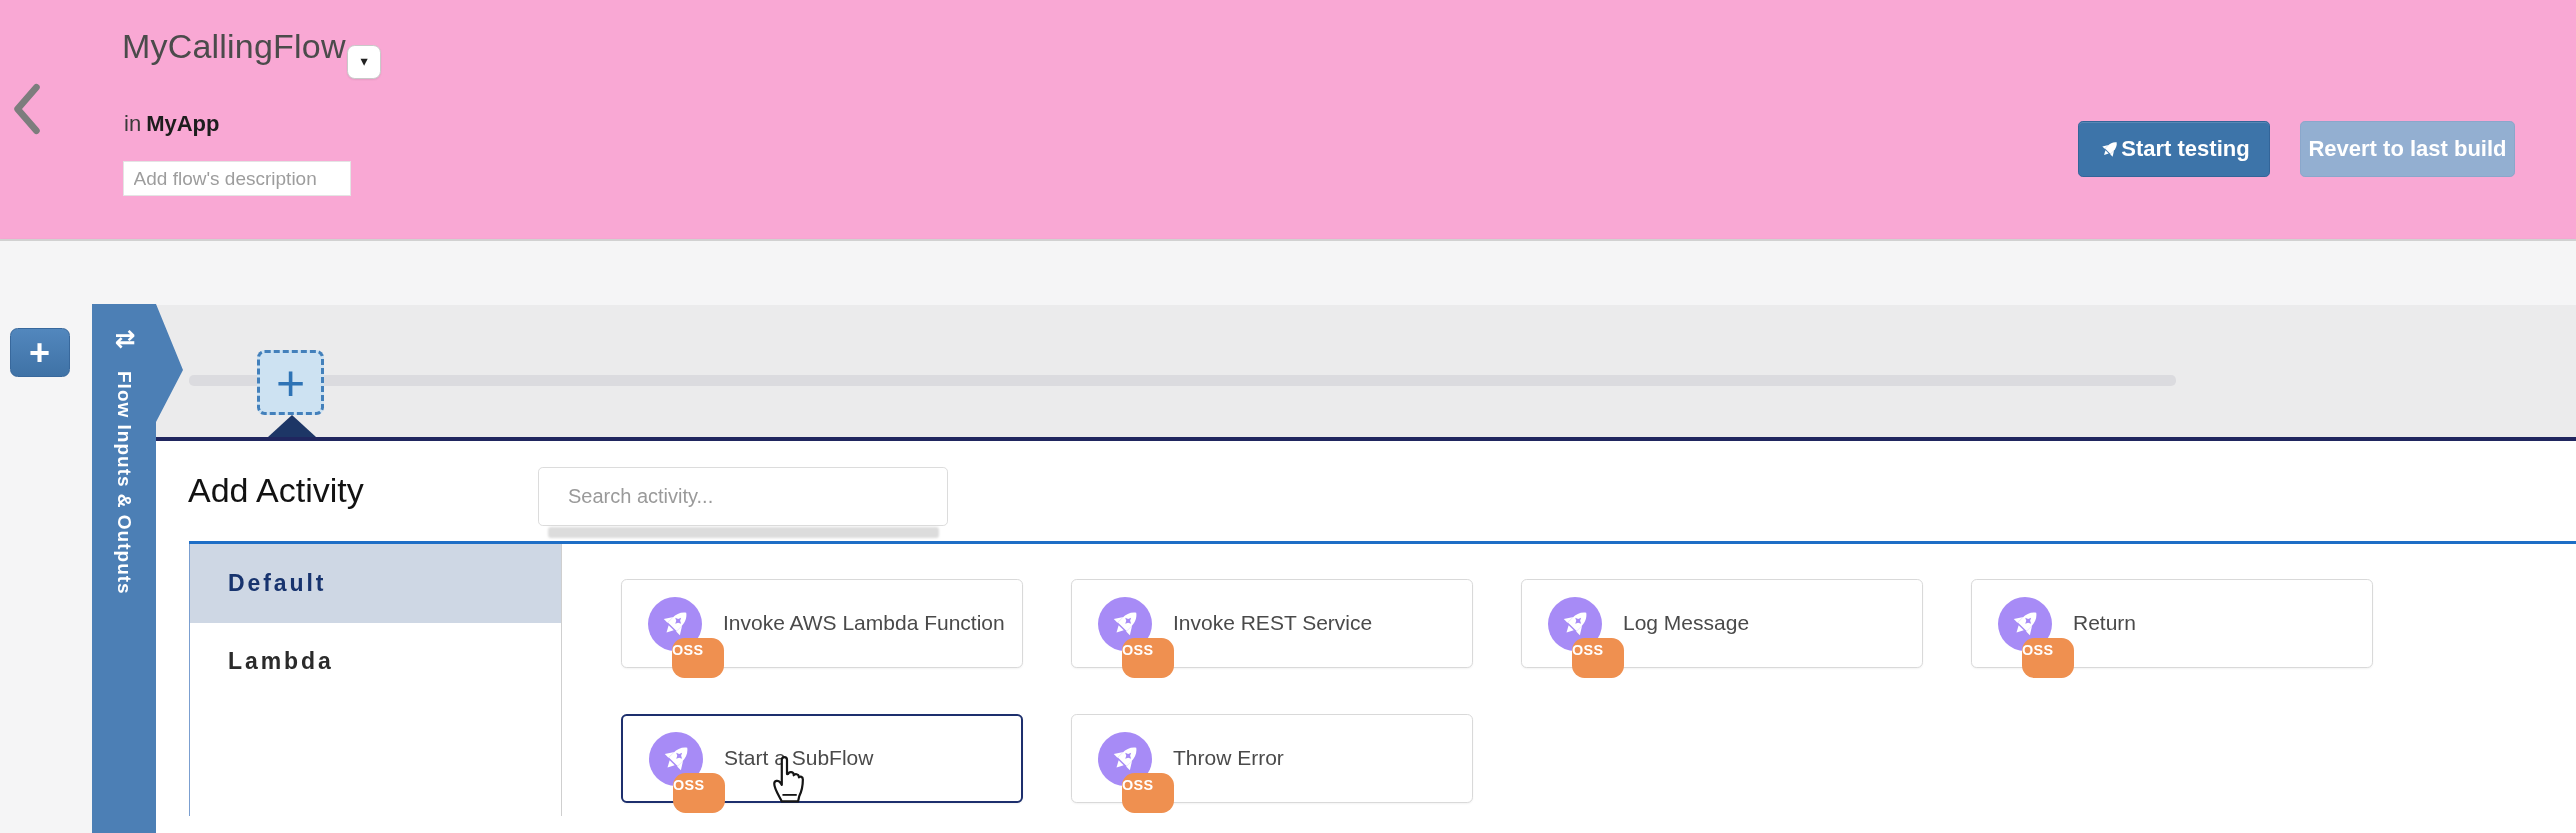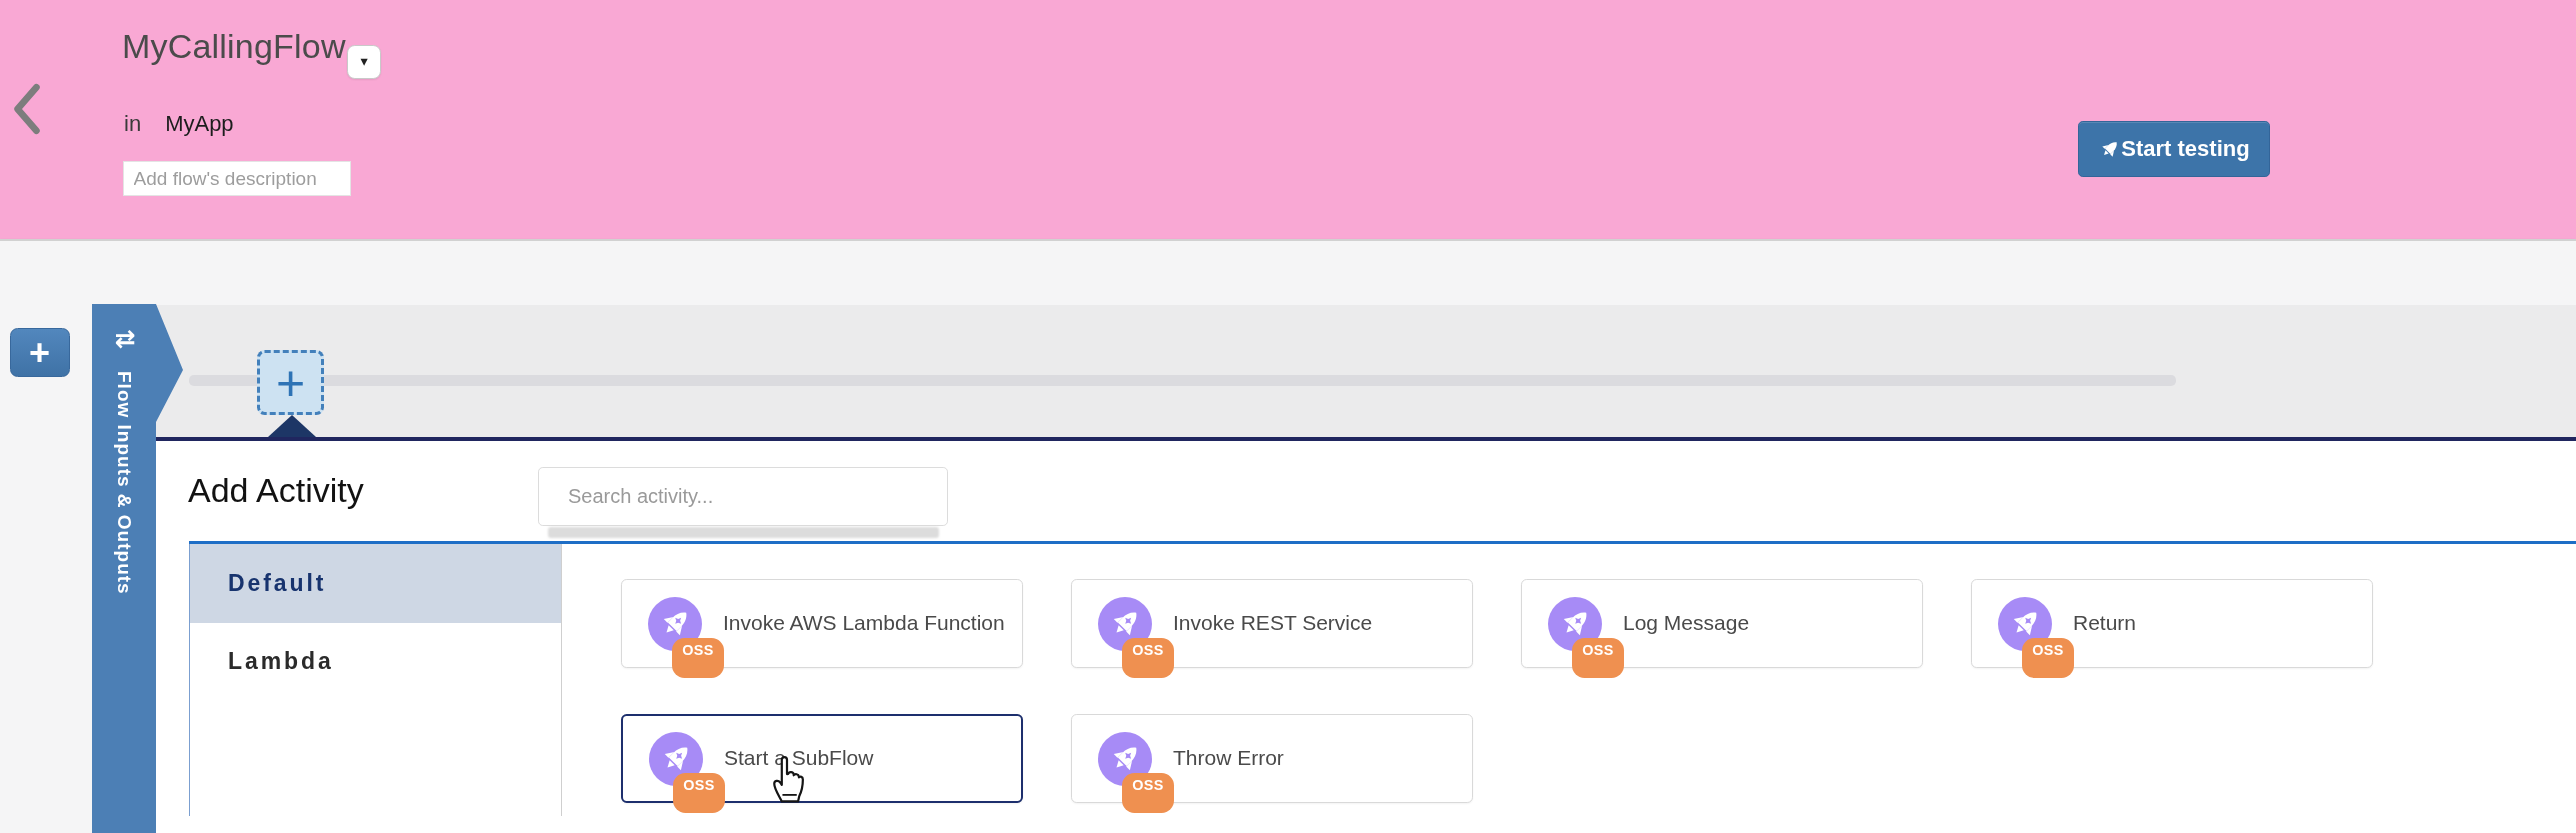--- a/index.html
+++ b/index.html
@@ -5,21 +5,21 @@
   * { margin:0; padding:0; box-sizing:border-box; }
   html,body { background:#ffffff; }
   body { font-family:"Liberation Sans","DejaVu Sans",sans-serif; }
   .page { position:relative; width:2576px; height:833px; background:#f9a8d4; overflow:hidden; }
 
   
   .back-btn { position:absolute; left:7.7px; top:82px; width:38px; height:56px; background:none; border:none; cursor:pointer; }
   .page-title { position:absolute; left:122px; top:27px; font-size:34px; font-weight:400; color:#4b4b4b; letter-spacing:0.2px; }
   .title-dd { position:absolute; left:347px; top:45px; width:34px; height:34px; background:#fff; border:1.9px solid #c9c9c9; border-radius:7.7px; box-shadow:0 1px 1.9px rgba(0,0,0,.08); font-size:14.4px; color:#222; text-align:center; line-height:31px; cursor:pointer; }
   .flow-loc { position:absolute; left:124px; top:111px; font-size:22px; color:#3a3a3a; }
-  .flow-loc b { font-weight:400; color:#1d1d1d; margin-left:24px; }
+  .flow-loc b { font-weight:700; color:#1d1d1d; margin-left:5px; }
   .desc-input { position:absolute; left:123px; top:161px; width:228px; height:35px; border:1.9px solid #e4e4e4; background:#fff; font-family:inherit; font-size:19px; color:#333; padding:0 9.6px; }
   .desc-input::placeholder { color:#9d9d9d; }
   .hdr-btn { position:absolute; top:121px; height:56px; border-radius:4.8px; display:flex; align-items:center; justify-content:center; gap:0; font-family:inherit; font-size:22px; font-weight:700; color:#fff; cursor:pointer; }
   .btn-start { left:2078px; width:192px; background:#3d74a9; border:1px solid #336599; box-shadow:inset 0 1px 0 rgba(255,255,255,.15); }
   .btn-revert { left:2300px; width:215px; background:#93afd1; border:1px solid #8aa7cb; }
 
   
   .hdr-divider { position:absolute; left:0; top:239px; width:2576px; height:1.9px; background:#d1d1d1; box-shadow:0 1.9px 3.8px rgba(0,0,0,.14); }
   .gray-band  { position:absolute; left:0; top:241px; width:2576px; height:592px; background:#f5f5f6; }
   .canvas     { position:absolute; left:92px; top:305px; width:2484px; height:132px; background:#ebebec; }
@@ -53,21 +53,21 @@
 
   .cat-list { position:absolute; left:189px; top:544px; width:373px; height:272px; background:#fff; border-left:1px solid #7b9fd0; border-right:1px solid #cfcfcf; }
   .cat-item { height:77px; display:flex; align-items:center; padding-left:38px; font-size:23px; font-weight:700; letter-spacing:2.9px; color:#2b2b2b; cursor:pointer; }
   .cat-item.selected { height:79px; background:#ced7e4; color:#17336e; }
 
   .tiles { position:absolute; left:621px; top:579px; width:1800px; display:flex; flex-wrap:wrap; gap:46px 48px; }
   .tile { position:relative; width:402px; height:89px; background:#fff; border:1.9px solid #d9d9d9; border-radius:5.7px; box-shadow:0 1px 1.9px rgba(0,0,0,.05); display:flex; align-items:center; cursor:pointer; }
   .tile.selected { border:2.9px solid #1d2f6d; }
   .tile-ico { position:relative; width:54px; height:54px; margin-left:26px; flex:none; }
   .tile-circle { width:54px; height:54px; border-radius:50%; background:#a78bf6; display:flex; align-items:center; justify-content:center; }
-  .oss-badge { position:absolute; left:24px; top:41px; width:52px; height:40px; background:#ef9050; border-radius:12.4px; color:#fff; font-size:14.4px; font-weight:700; letter-spacing:0.4px; text-align:center; line-height:24px; }
+  .oss-badge { position:absolute; left:24px; top:41px; width:52px; height:40px; background:#ef9050; border-radius:12.4px; color:#fff; font-size:14.4px; font-weight:700; letter-spacing:0.4px; text-align:left; line-height:24px; }
   .tile-label { margin-left:21px; margin-right:13.4px; font-size:21px; color:#4a4a4a; line-height:1.18; }
 
   .cursor { position:absolute; left:766px; top:752px; pointer-events:none; }
 </style>
 </head>
 <body>
 
 <svg width="0" height="0" style="position:absolute">
   <defs>
     <symbol id="rocket" viewBox="0 0 24 24">
@@ -110,20 +110,23 @@
   <input class="desc-input" type="text" placeholder="Add flow's description" style="">
 
   <button class="hdr-btn btn-start">
     <span style="display:flex">
       <svg width="23" height="23" viewBox="0 0 24 24" fill="#ffffff">
           <use href="#rocket"></use>
         </svg>
     </span>
     <span>Start testing</span>
   </button>
+  <button class="hdr-btn btn-revert">
+    <span>Revert to last build</span>
+  </button>
 
   <div class="hdr-divider"></div>
   <div class="gray-band"></div>
   <div class="canvas"></div>
   <div class="flow-track"></div>
   <div class="navy-line"></div>
   <div class="popup"></div>
 
   <div class="add-tile">
     <span class="plus">+</span>

